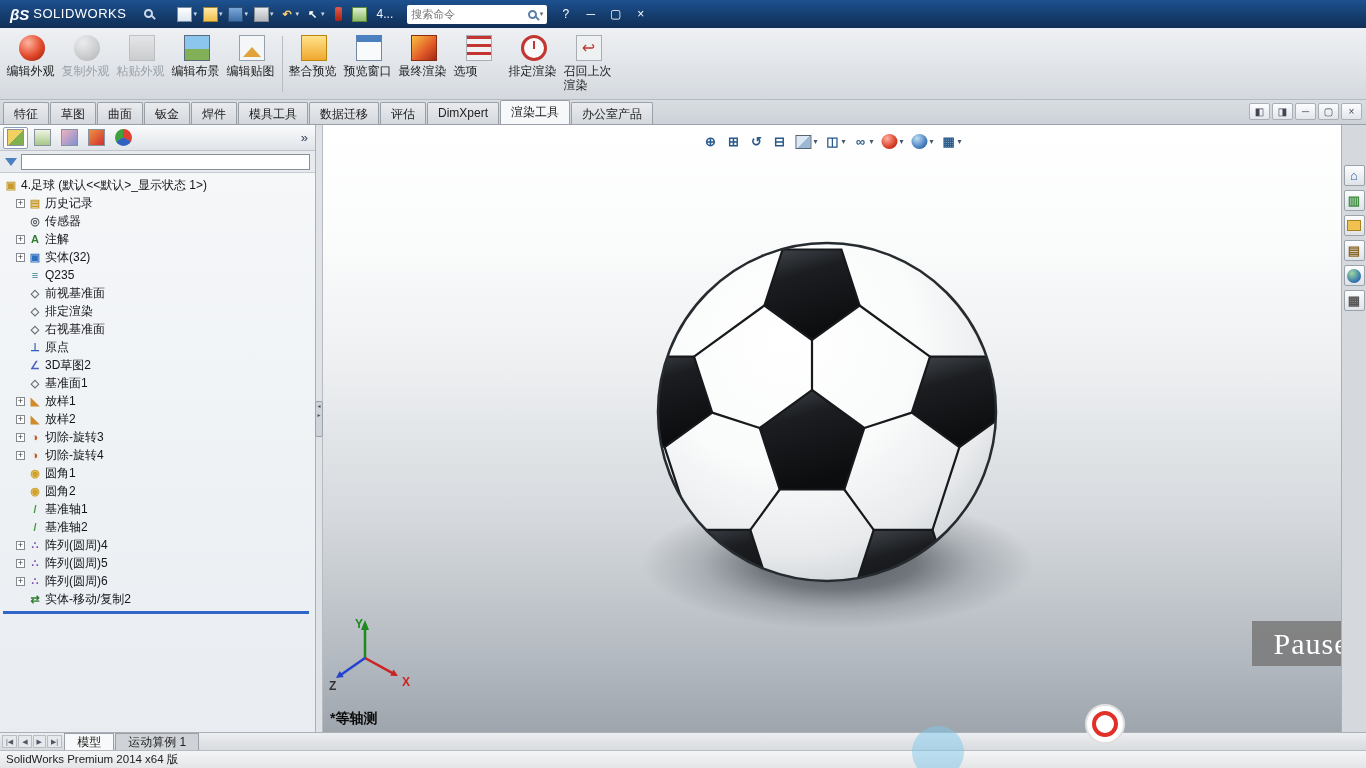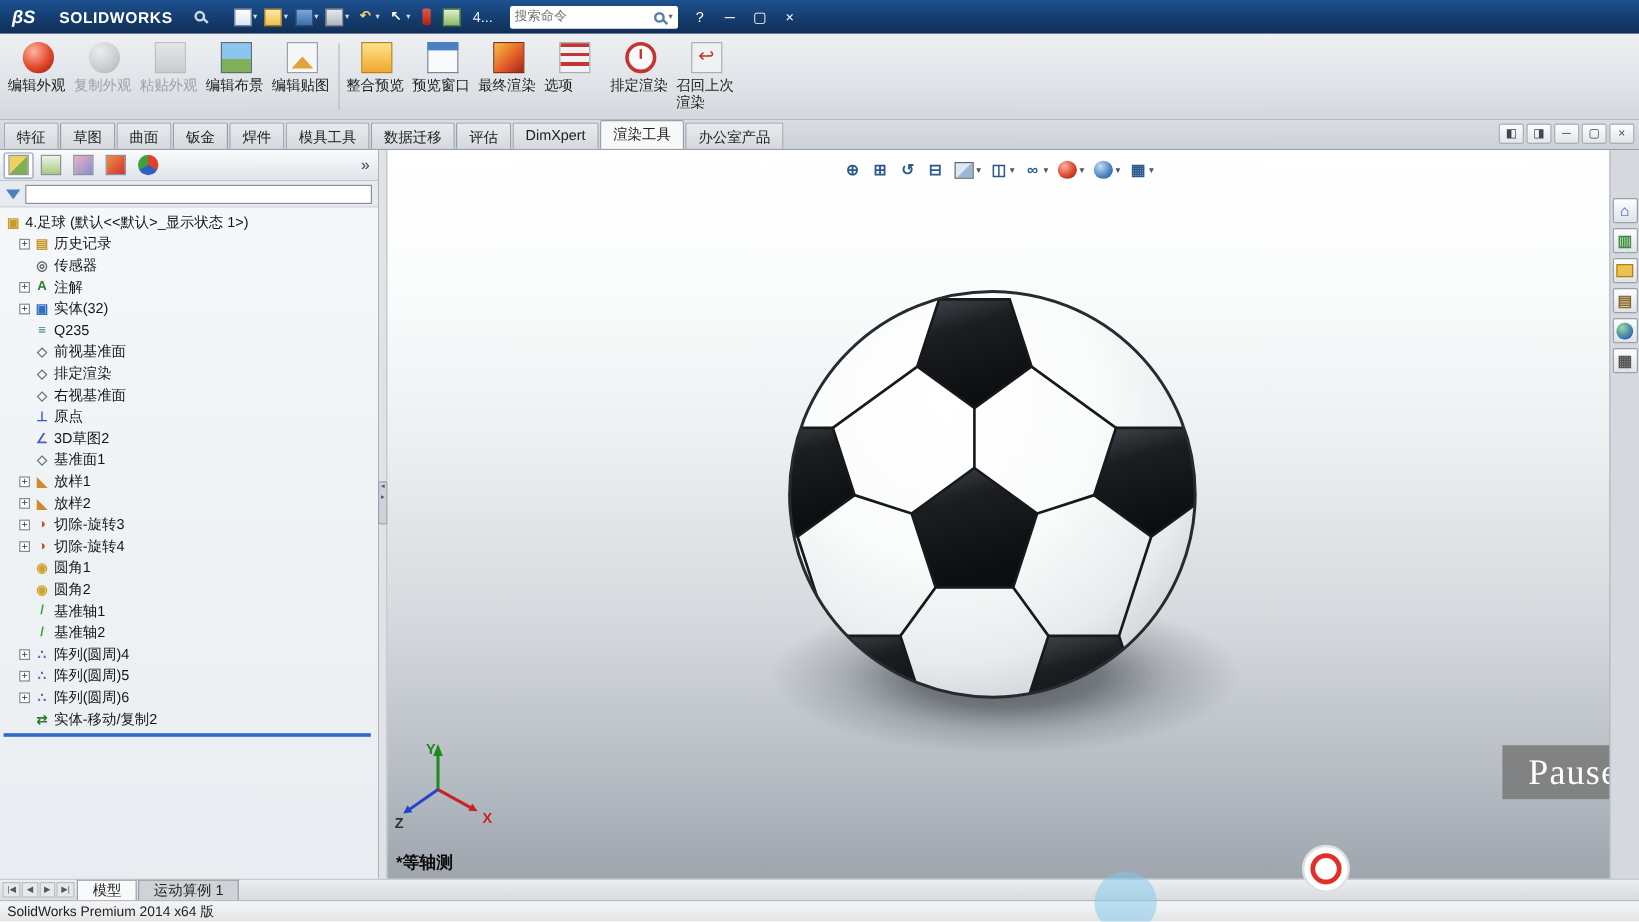--- a/index.html
+++ b/index.html
@@ -1,23 +1,23 @@
 <!DOCTYPE html>
 <html><head>
 <meta charset="utf-8">
 <style>
   *{box-sizing:border-box;margin:0;padding:0}
   html,body{width:1366px;height:768px;overflow:hidden}
   body{font-family:"Liberation Sans",sans-serif;font-size:12px;position:relative;background:#fff;color:#222}
 
   
   .titlebar{height:28px;background:linear-gradient(#1d5190,#143b6b 60%,#102f57);display:flex;align-items:center;color:#fff;padding:0 4px;position:relative}
-  .logo{display:flex;align-items:center;gap:20px;padding:0 10px 0 6px}
+  .logo{display:flex;align-items:flex-start;gap:4px;padding:0 10px 0 6px}
   .logo-mark{font-style:italic;font-weight:bold;font-size:15px}
-  .logo-text{font-weight:bold;font-size:13px;letter-spacing:.5px}
+  .logo-text{font-weight:normal;font-size:13px;letter-spacing:.5px}
   .menubar{display:flex;align-items:center}
   .menu-item{padding:4px 8px;font-size:12px;white-space:nowrap;cursor:default}
   .mag{width:9px;height:9px;border:2px solid #cdd9e8;border-radius:50%;position:relative;display:inline-block}
   .mag::after{content:"";position:absolute;width:6px;height:2px;background:#cdd9e8;transform:rotate(45deg);right:-5px;bottom:-2px}
   .qat{display:flex;align-items:center;margin-left:14px;gap:2px}
   .qat-btn{display:flex;align-items:center;padding:1px 2px;border-radius:2px}
   .qic{width:15px;height:15px;display:inline-block;position:relative;font-size:11px;line-height:15px;text-align:center}
   .new-document-icon{background:linear-gradient(#ffffff,#dbe6f1);border:1px solid #7d8da0}
   .open-document-icon{background:linear-gradient(#ffe9a8,#f0c04a);border:1px solid #a8852a}
   .save-icon{background:linear-gradient(#7aa7d8,#3f6fa8);border:1px solid #2c4f7c}

